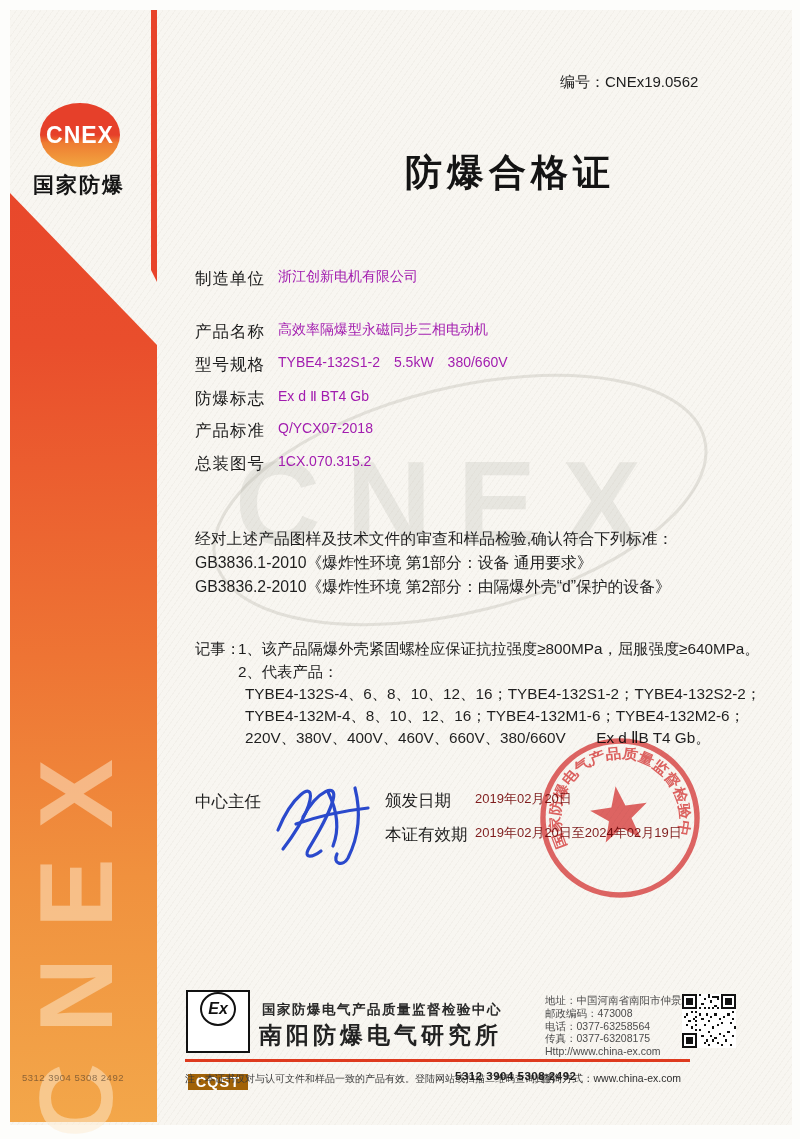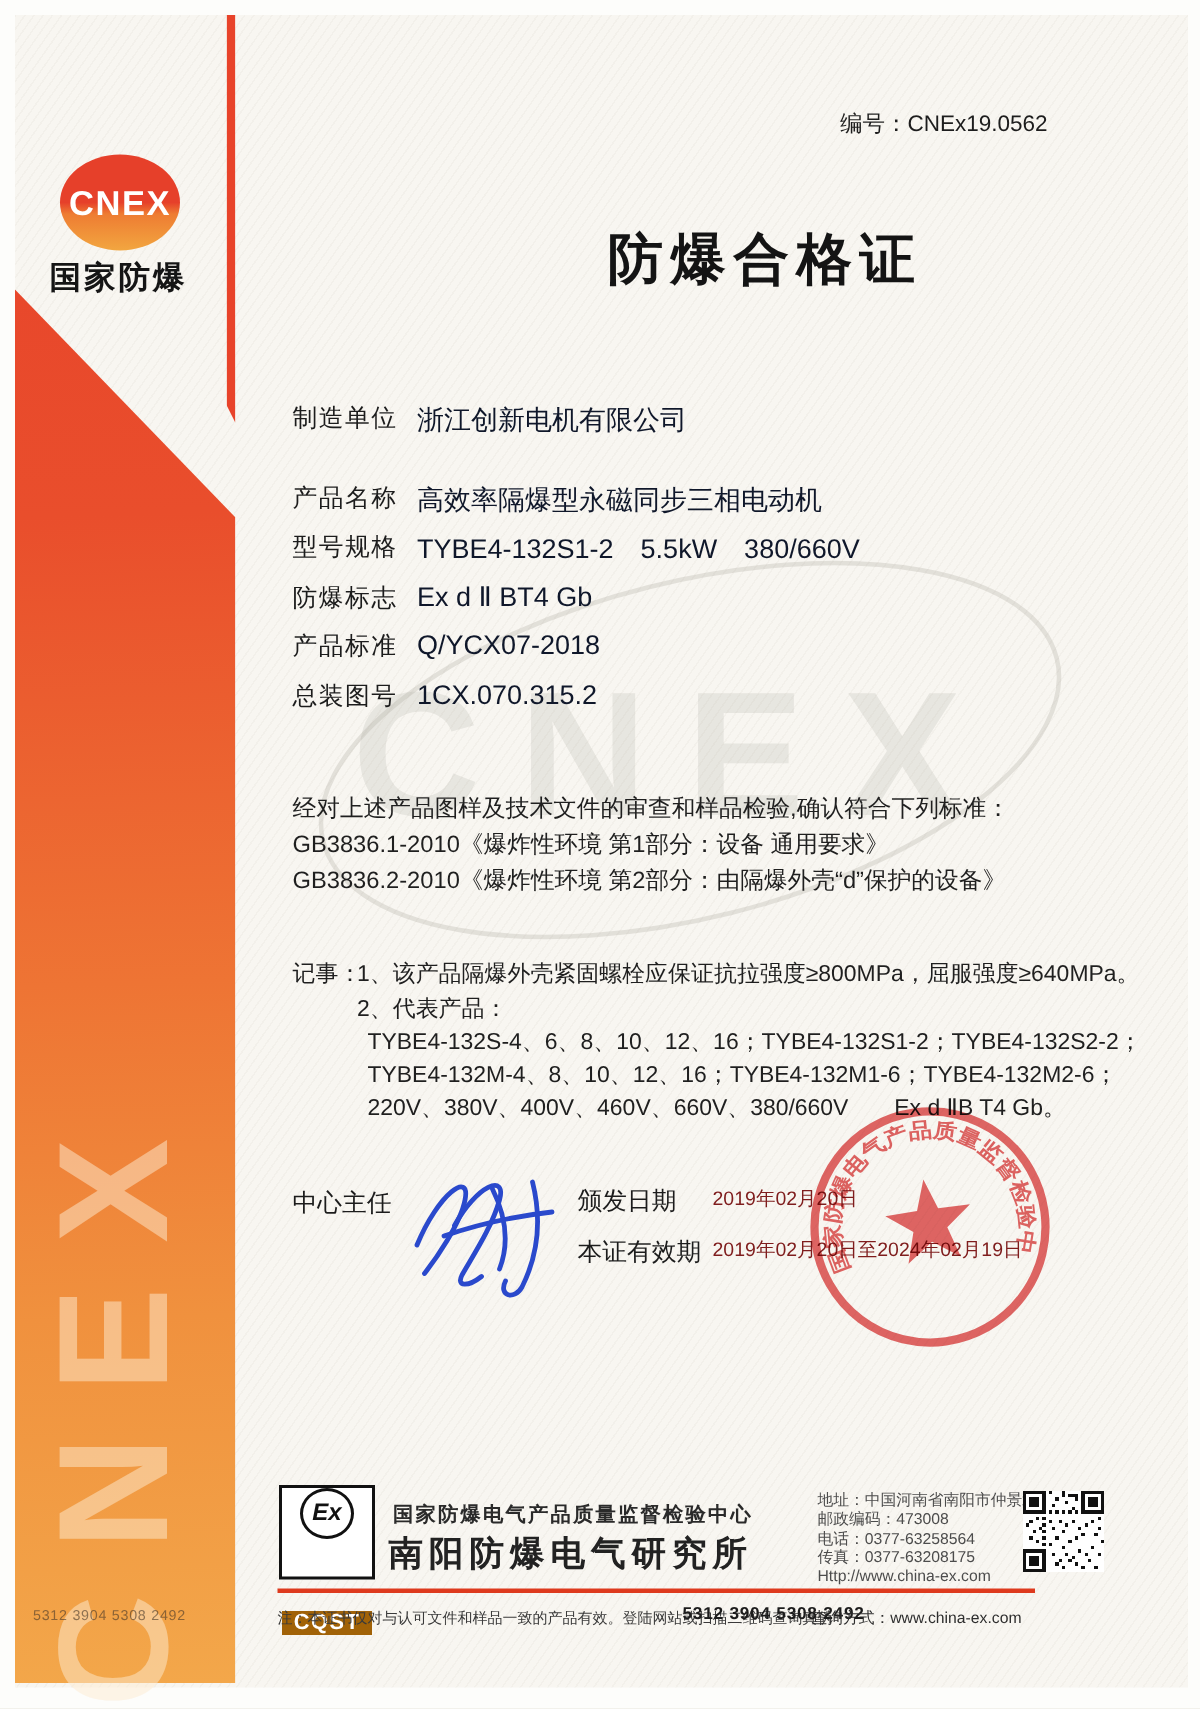--- a/index.html
+++ b/index.html
@@ -52,21 +52,21 @@
     font-size:37px;font-weight:bold;color:#141414;letter-spacing:5px;white-space:nowrap;
   }
   
   .watermark{position:absolute;left:150px;top:360px;width:640px;height:300px;pointer-events:none;}
   .wm-text{
     position:absolute;left:85px;top:75px;font-size:118px;font-weight:bold;letter-spacing:26px;
     color:rgba(175,172,162,0.22);white-space:nowrap;
   }
   
   .flabel{position:absolute;left:195px;font-size:16.5px;color:#1c1c1c;letter-spacing:1px;white-space:nowrap;}
-  .fvalue{position:absolute;left:278px;font-size:18px;color:#0f172a;white-space:nowrap;}
+  .fvalue{position:absolute;left:278px;font-size:14px;color:#a21caf;white-space:nowrap;}
   
   .stmt{position:absolute;left:195px;font-size:15.8px;color:#1f1f1f;white-space:nowrap;}
   .note{position:absolute;font-size:15.3px;color:#1f1f1f;white-space:nowrap;}
   
   .s-label{position:absolute;font-size:16.5px;color:#1c1c1c;white-space:nowrap;}
   .s-value{position:absolute;font-size:13px;color:#7f1d1d;white-space:nowrap;}
   .signature{position:absolute;left:258px;top:770px;width:135px;height:98px;}
   
   .seal{position:absolute;left:535px;top:733px;width:170px;height:170px;transform:rotate(-8deg);
         mix-blend-mode:multiply;opacity:0.88;}

